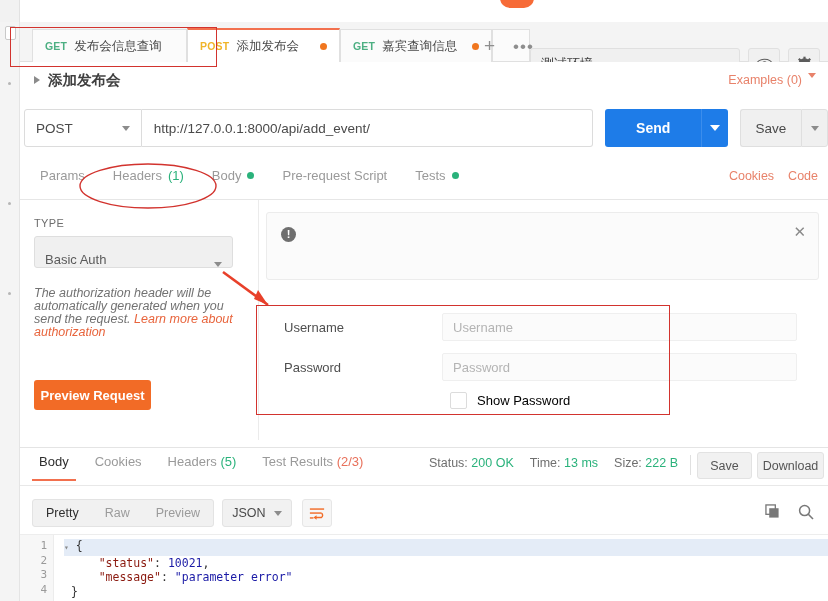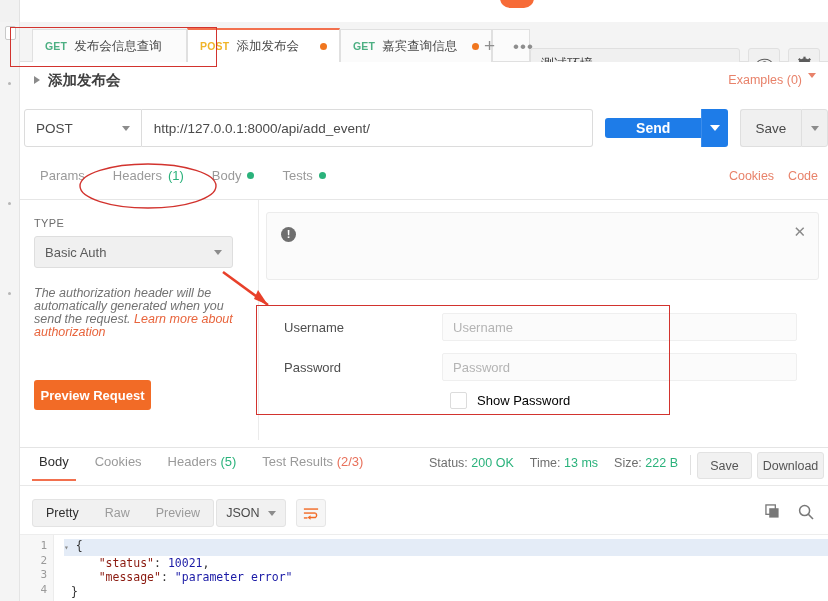--- a/index.html
+++ b/index.html
@@ -113,21 +113,21 @@
     border: 1px solid #dcdcdc; border-radius: 3px 0 0 3px;
     display: flex; align-items: center; justify-content: space-between; padding: 0 11px;
     font-size: 13.5px; color: #4a4a4a;
   }
   .url-box {
     width: 471px; height: 38px; background: #fff; border: 1px solid #dcdcdc; border-left: none;
     border-radius: 0 3px 3px 0; display: flex; align-items: center; padding: 0 12px;
     font-size: 13.5px; color: #4a4a4a;
   }
   .send-btn {
-    margin-left: 12px; height: 20px; width: 100px; background: #1e7ce8; color: #fff;
+    margin-left: 12px; height: 38px; width: 100px; background: #1e7ce8; color: #fff;
     border-radius: 3px 0 0 3px; display: flex; align-items: center; justify-content: center;
     font-size: 14px; font-weight: bold; cursor: pointer;
   }
   .send-caret {
     height: 38px; width: 28px; background: #1e7ce8; border-radius: 0 3px 3px 0;
     border-left: 1px solid #3b8dec;
     display: flex; align-items: center; justify-content: center; cursor: pointer;
   }
   .caret-white { width: 0; height: 0; border-left: 5px solid transparent; border-right: 5px solid transparent;
                  border-top: 6px solid #fff; }
@@ -157,21 +157,21 @@
     position: absolute; right: 10px; top: 3px; display: flex; gap: 14px;
     font-size: 12.5px; color: #e8826a;
   }
 
   
   .auth-left { position: absolute; left: 20px; top: 205px; width: 238px; height: 235px; }
   .type-label { position: absolute; left: 14px; top: 12px; font-size: 11px; color: #6d6d6d; letter-spacing: .4px; }
   .type-select {
     position: absolute; left: 14px; top: 31px; width: 199px; height: 32px;
     background: #f0f0f0; border: 1px solid #dedede; border-radius: 3px;
-    display: flex; align-items: center; justify-content: space-between; padding: 0 10px;
+    display: flex; align-items: flex-end; justify-content: space-between; padding: 0 10px;
     font-size: 13px; color: #5b5b5b;
   }
   .type-hl {
     position: absolute; left: 10px; top: 27px; width: 207px; height: 40px;
     border: 1.5px solid #d2332e; pointer-events: none;
   }
   .auth-desc {
     position: absolute; left: 14px; top: 82px; width: 200px;
     font-size: 12.5px; line-height: 13px; color: #727272; font-style: italic;
   }
@@ -246,21 +246,21 @@
 
   
   .body-toolbar { position: absolute; left: 20px; top: 492px; width: 808px; height: 42px; display: flex; align-items: center; }
   .fmt-group {
     margin-left: 12px; height: 28px; background: #f1f1f1; border: 1px solid #e3e3e3; border-radius: 3px;
     display: flex; align-items: center;
   }
   .fmt { padding: 0 13px; font-size: 12.5px; color: #9b9b9b; line-height: 26px; cursor: pointer; }
   .fmt.active { color: #2e2e2e; }
   .json-select {
-    margin-left: 2px; height: 28px; width: 70px; background: #f1f1f1; border: 1px solid #e3e3e3;
+    margin-left: 8px; height: 28px; width: 70px; background: #f1f1f1; border: 1px solid #e3e3e3;
     border-radius: 3px; display: flex; align-items: center; justify-content: space-between;
     padding: 0 9px; font-size: 12.5px; color: #4a4a4a; cursor: pointer;
   }
   .wrap-btn {
     margin-left: 10px; height: 28px; width: 30px; background: #f6f6f6; border: 1px solid #e6e6e6;
     border-radius: 3px; display: flex; align-items: center; justify-content: center; cursor: pointer;
   }
   .tool-right { position: absolute; right: 14px; display: flex; gap: 18px; align-items: center; }
 
   
@@ -396,20 +396,23 @@
     </div>
     <div class="subtab">
       <span>Headers</span>
       <span class="count-green">(1)</span>
     </div>
     <div class="subtab">
       <span>Body</span>
       <span class="green-dot"></span>
     </div>
     <div class="subtab">
+      <span>Pre-request Script</span>
+    </div>
+    <div class="subtab">
       <span>Tests</span>
       <span class="green-dot"></span>
     </div>
     <div class="right-links">
       <span>Cookies</span>
       <span>Code</span>
     </div>
   </div>
 
   <div class="auth-left">

